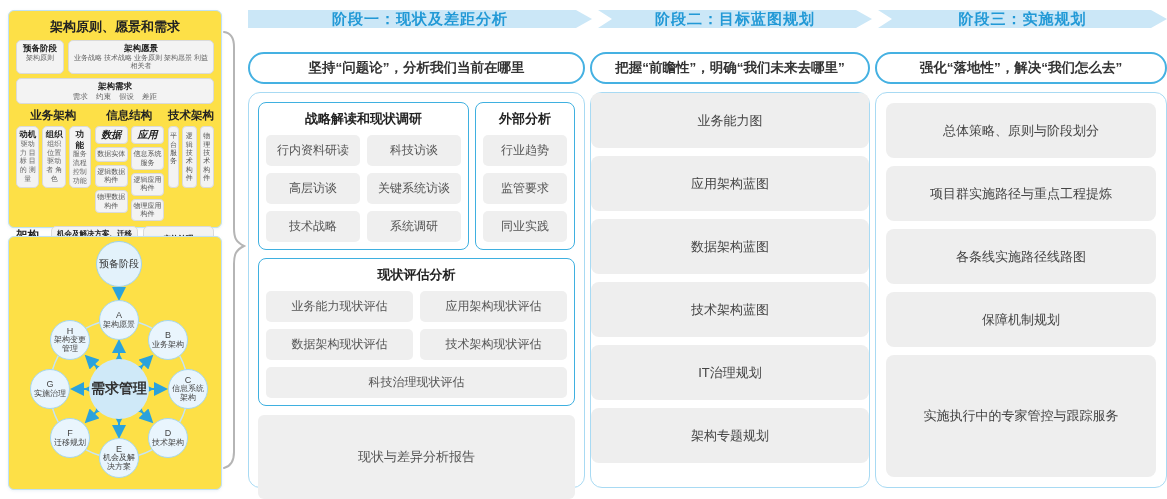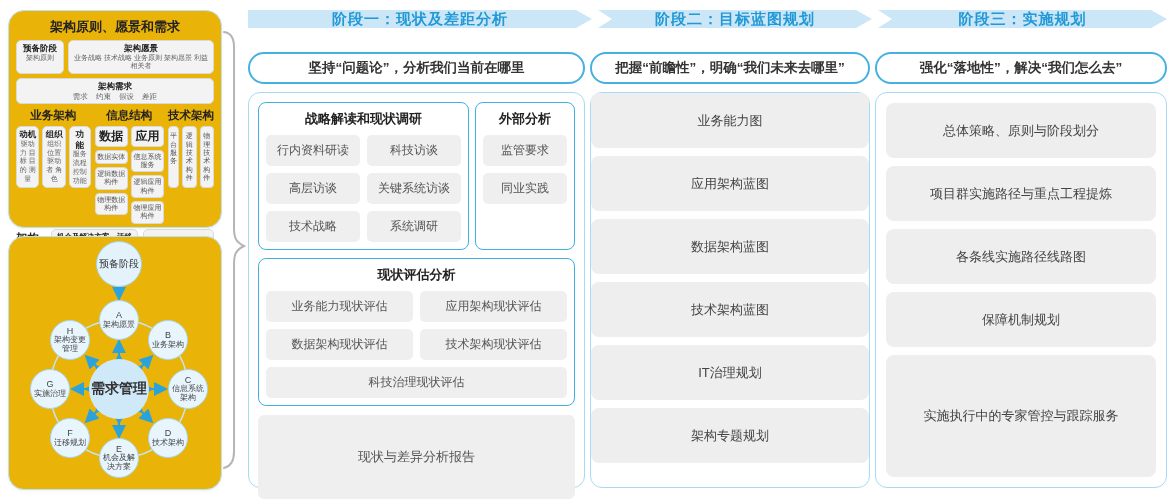--- a/index.html
+++ b/index.html
@@ -1,21 +1,21 @@
 <!DOCTYPE html>
 <html><head>
 <meta charset="utf-8">
 <style>
   * { margin:0; padding:0; box-sizing:border-box; }
   html,body { background:#fff; }
   body { font-family:"Liberation Sans","DejaVu Sans",sans-serif; color:#333; }
   .canvas { position:relative; width:1167px; height:499px; background:#fff; overflow:hidden; }
 
   
-  .panel { position:absolute; background:#eab308; border:1.5px solid #bfe1f4; border-radius:16px; box-shadow:0 1px 3px rgba(120,170,200,.15); }
+  .panel { position:absolute; background:#fde047; border:1.5px solid #bfe1f4; border-radius:6px; box-shadow:0 1px 3px rgba(120,170,200,.15); }
   .panel-top { left:8px; top:10px; width:214px; height:218px; padding:5px 7px; }
   .panel-bottom { left:8px; top:236px; width:214px; height:254px; }
 
   .fw-title { text-align:center; font-weight:bold; font-size:13px; color:#222; margin:2px 0 4px; }
   .fw-row { display:flex; gap:4px; margin-bottom:4px; }
   .fw-box { background:#f3f3f3; border:1px solid #dadada; border-radius:5px; padding:2px 2px; text-align:center; }
   .fw-box .t { font-weight:bold; font-size:8.5px; color:#222; line-height:1.25; }
   .fw-box .s { font-size:7px; color:#666; line-height:1.25; }
   .fw-prep { width:48px; }
   .fw-vision { flex:1; }
@@ -23,21 +23,21 @@
   .fw-req .s { word-spacing:6px; font-size:7.5px; }
   .fw-sections { display:flex; gap:4px; }
   .fw-col-biz { width:84px; }
   .fw-col-info { width:78px; }
   .fw-col-tech { flex:1; }
   .fw-sec-title { text-align:center; font-weight:bold; font-size:11.5px; color:#222; margin-bottom:3px; white-space:nowrap; }
   .fw-stack { display:flex; flex-direction:row; gap:3px; }
   .fw-info-cols { display:flex; gap:3px; }
   .fw-info-cols > div { flex:1; display:flex; flex-direction:column; gap:3px; }
   .fw-mini { background:#f3f3f3; border:1px solid #dadada; border-radius:4px; padding:2px 1px; text-align:center; font-size:7px; color:#555; line-height:1.2; }
-  .fw-mini.h { font-weight:bold; color:#222; font-size:12px; }
+  .fw-mini.h { font-weight:bold; color:#222; font-size:10px;font-style:italic; }
   .fw-bottom { display:flex; gap:5px; margin-top:5px; align-items:stretch; }
   .fw-impl-label { width:30px; font-weight:bold; font-size:11.5px; color:#222; display:flex; align-items:center; line-height:1.2; }
   .fw-opp { flex:1.25; }
   .fw-gov { flex:1; }
   .fw-opp .t, .fw-gov .t { font-size:7.5px; }
   .fw-opp .s, .fw-gov .s { word-spacing:4px; }
   .fw-bottom .fw-box { display:flex; flex-direction:column; justify-content:center; }
 
   
   .adm-svg { position:absolute; left:0; top:0; width:214px; height:254px; }
@@ -247,20 +247,21 @@
           <div class="g-item">科技访谈</div>
           <div class="g-item">高层访谈</div>
           <div class="g-item">关键系统访谈</div>
           <div class="g-item">技术战略</div>
           <div class="g-item">系统调研</div>
         </div>
       </div>
       <div class="group g-external">
         <div class="group-title">外部分析</div>
         <div class="stack-3">
+          <div class="g-item">行业趋势</div>
           <div class="g-item">监管要求</div>
           <div class="g-item">同业实践</div>
         </div>
       </div>
     </div>
 
     <div class="group g-assess">
       <div class="group-title">现状评估分析</div>
       <div class="grid-2">
         <div class="g-item">业务能力现状评估</div>

